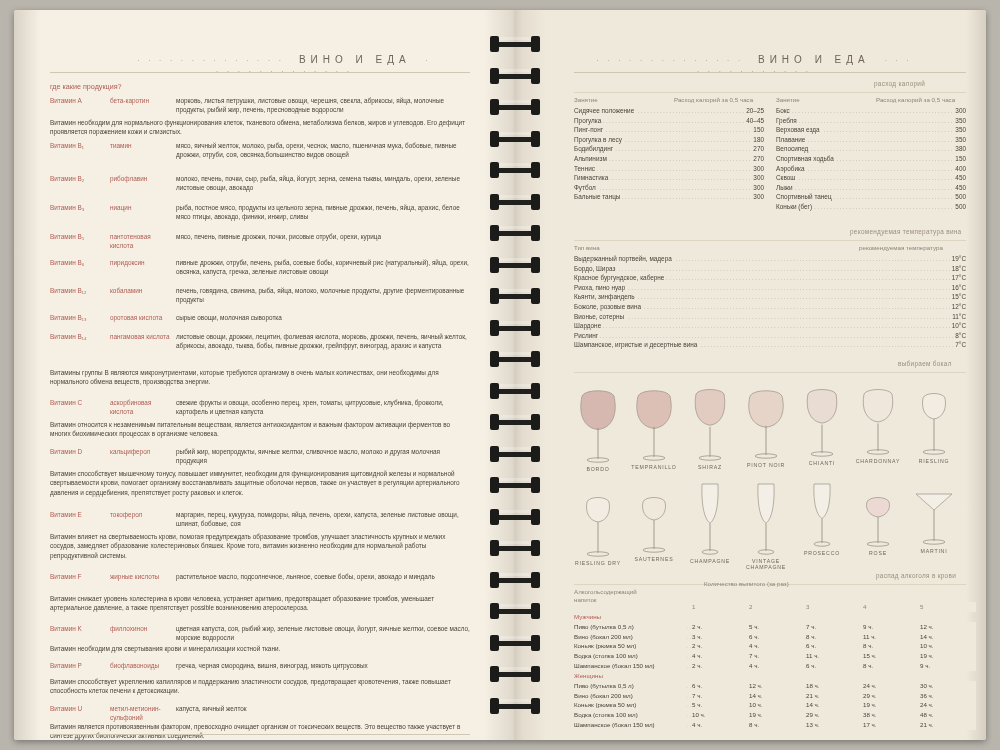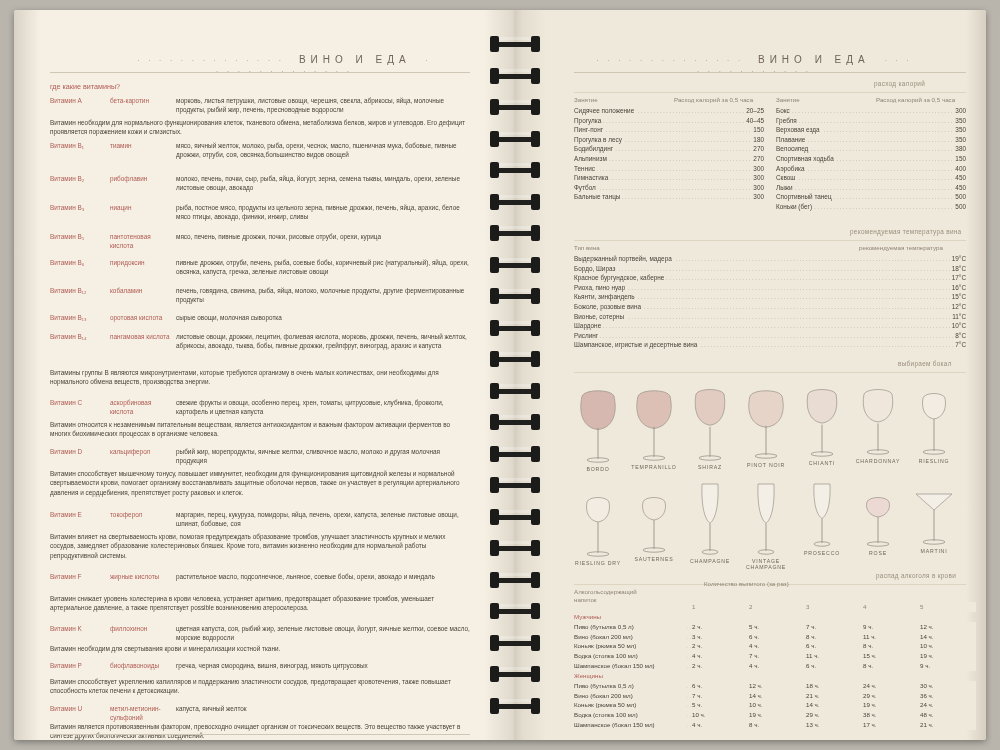--- a/index.html
+++ b/index.html
@@ -150,21 +150,21 @@
     <div class="edge-right"></div>
     <div class="gutter-shadow"></div>
 
     <div class="hdr" style="left:120px; top:44px; width:300px;">
       <span class="dots-l">· · · · · · · · · · · · · ·</span>
       <span class="title" style="margin:0 8px;">ВИНО И ЕДА</span>
       <span class="dots-r">· · · · · · · · · · · · · ·</span>
     </div>
     <div class="rule" style="left:36px; top:62px; width:420px;"></div>
 
-    <div class="t sec-red" style="left:36px; top:72px;">где какие витамины?</div>
+    <div class="t sec-red" style="left:36px; top:72px;">где какие продукция?</div>
 
     <div class="vrow" style="top:86px;">
       <div class="vname">Витамин A</div>
       <div class="vsub">бета-каротин</div>
       <div class="vtext">морковь, листья петрушки, листовые овощи, черешня, свекла, абрикосы, яйца, молочные продукты, рыбий жир, печень, пресноводные водоросли</div>
     </div>
     <div class="vnote" style="top:108px;">Витамин необходим для нормального функционирования клеток, тканевого обмена, метаболизма белков, жиров и углеводов. Его дефицит проявляется поражением кожи и слизистых.</div>
 
     <div class="vrow" style="top:131px;">
       <div class="vname">Витамин B₁</div>

